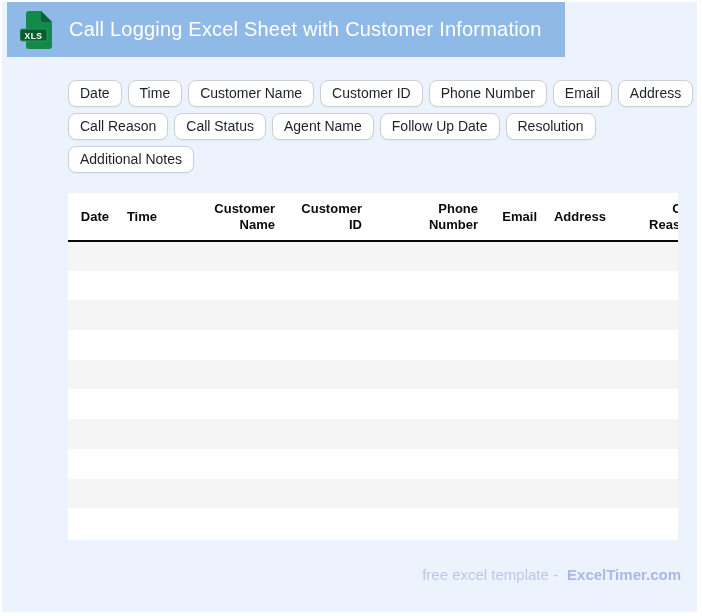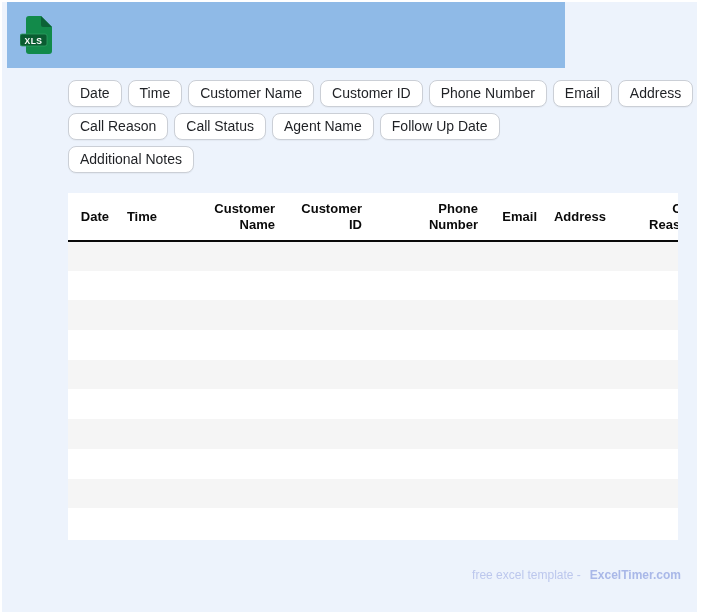--- a/index.html
+++ b/index.html
@@ -9,21 +9,21 @@
     background:#ffffff;
     font-family:"Liberation Sans", sans-serif;
     overflow:hidden;
   }
   .canvas {
     position:absolute; left:2px; top:2px; width:695px; height:610px;
     background:var(--page-bg,#EDF3FC);
   }
   
   .header-bar {
-    position:absolute; left:7px; top:2px; width:558px; height:66px;
+    position:absolute; left:7px; top:2px; width:558px; height:55px;
     background:var(--header-bg,#8FBAE7);
     display:flex; align-items:center;
   }
   .file-icon { margin-left:13px; width:33px; height:40px; flex:0 0 auto; }
   .page-title {
     margin-left:16px; color:#ffffff; font-size:20px; font-weight:500;
     letter-spacing:.2px; white-space:nowrap;
   }
   
   .chips { position:absolute; left:68px; top:80px; }
@@ -50,54 +50,56 @@
   }
   th .hw { display:inline-block; max-width:70px; text-align:right; }
   tbody tr { height:29.7px; }
   tbody tr:nth-child(odd)  { background:var(--row-alt,#F5F5F5); }
   tbody tr:nth-child(even) { background:#ffffff; }
   tbody td { padding:0; font-size:11px; }
   
   .footer {
     position:absolute; top:566px; right:21px;
     display:flex; align-items:baseline; gap:9px;
-    font-size:12px; line-height:18px; white-space:nowrap;
+    font-size:15px; line-height:18px; white-space:nowrap;
   }
   .footer-label { color:var(--footer-text,#BCC7ED); font-weight:400; }
   .footer-brand { color:var(--footer-brand,#A9B8E8); font-weight:bold; text-decoration:none;text-align:center; }
 </style>
 </head>
 <body>
 
 <div class="canvas"></div>
 
 <div class="header-bar">
   <svg class="file-icon" viewBox="0 0 33 40">
     <path d="M9 1 h12 l11 11 v24 a3 3 0 0 1 -3 3 H9 a3 3 0 0 1 -3 -3 V4 a3 3 0 0 1 3 -3 Z" fill="#128a4a"></path>
     <path d="M21 1 l11 11 h-9 a2 2 0 0 1 -2 -2 Z" fill="#0b6236"></path>
     <rect x="0" y="19" width="27" height="12" rx="2" fill="#0a5c31" stroke="#2f9e63" stroke-width="0.8"></rect>
     <text x="13.5" y="28.5" font-family="Liberation Sans, sans-serif" font-size="8.5" font-weight="bold" fill="#ffffff" text-anchor="middle" letter-spacing="0.5">XLS</text>
   </svg>
+  <div class="page-title">Call Logging Excel Sheet with Customer Information</div>
 </div>
 
 <div class="chips">
     <div class="chip-row">
       <button type="button" class="chip">Date</button>
       <button type="button" class="chip">Time</button>
       <button type="button" class="chip">Customer Name</button>
       <button type="button" class="chip">Customer ID</button>
       <button type="button" class="chip">Phone Number</button>
       <button type="button" class="chip">Email</button>
       <button type="button" class="chip">Address</button>
     </div>
     <div class="chip-row">
       <button type="button" class="chip">Call Reason</button>
       <button type="button" class="chip">Call Status</button>
       <button type="button" class="chip">Agent Name</button>
       <button type="button" class="chip">Follow Up Date</button>
+      <button type="button" class="chip">Resolution</button>
     </div>
     <div class="chip-row">
       <button type="button" class="chip">Additional Notes</button>
     </div>
   </div>
 
 <div class="sheet">
   <table>
     <thead>
       <tr>

